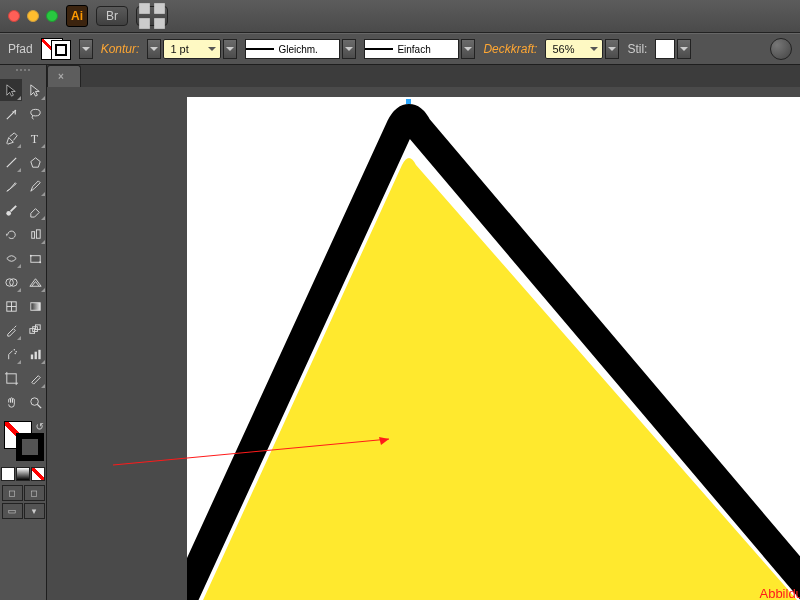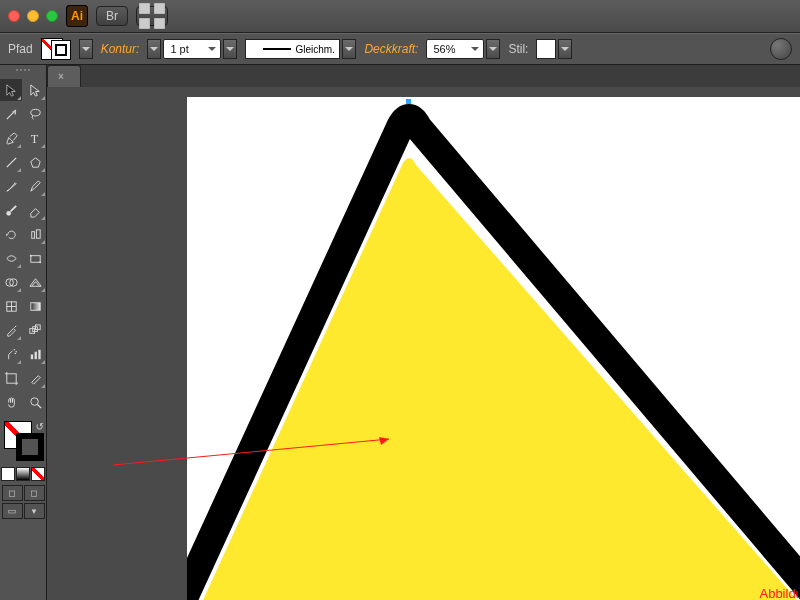--- a/index.html
+++ b/index.html
@@ -30,23 +30,23 @@
   .ctrl-orange { color:#ffa733; font-size:12px;font-style:italic; }
   .swatch-pair { position:relative; width:30px; height:22px; }
   .sw-big { position:absolute; width:22px; height:22px; background:#fff; border:1px solid #000; left:0; top:0;}
   .sw-big::after{content:"";position:absolute;inset:0;background:linear-gradient(to top right, transparent 45%, red 45%, red 55%, transparent 55%);}
   .sw-small{position:absolute; width:20px; height:20px; right:0; bottom:0; background:#fff; border:1px solid #000;}
   .sw-small-inner{position:absolute; inset:3px; border:2px solid #000;}
   .dd { height:20px; background:linear-gradient(#6b6b6b,#4c4c4c); border:1px solid #222; border-radius:2px;
         display:flex; align-items:center; padding:0 14px 0 6px; position:relative; color:#eee; font-size:11px;}
   .dd::after{content:"";position:absolute;right:4px;top:7px;border:4px solid transparent;border-top-color:#ccc;}
   .dd.narrow{width:58px;}
-  .dd.white{background:#ffffff;color:#111;}
+  .dd.white{background:#fef9c3;color:#111;}
   .dd.white::after{right:4px;border-top-color:#555;}
-  .strokebox{height:20px;width:95px;border:1px solid #222;background:#fff;display:flex;align-items:center;gap:4px;padding:0 17px;}
+  .strokebox{height:20px;width:95px;border:1px solid #222;background:#fff;display:flex;align-items:center;gap:4px;padding:0 0;}
   .strokebox .line{flex:0 0 28px;height:2px;background:#000;}
   .strokebox .lbl{color:#000;font-size:10px;}
   .caret-btn{width:14px;height:20px;border:1px solid #222;background:linear-gradient(#6b6b6b,#4c4c4c);display:flex;align-items:center;justify-content:center;}
   .caret-btn::after{content:"";border:4px solid transparent;border-top-color:#ccc;margin-top:3px;}
   .gear-round{width:22px;height:22px;border-radius:50%;background:radial-gradient(circle at 30% 30%,#777,#444);border:1px solid #222;margin-left:auto;}
   .stil-swatch{width:20px;height:20px;background:#fff;border:1px solid #222;}
 
   
   .workspace { display:flex; height: calc(600px - 28px - 32px); }
 
@@ -135,20 +135,27 @@
   </div>
 
   <div class="ctrl-seg">
     <div class="strokebox">
       <div class="line"></div>
         <span class="lbl">Gleichm.</span>
     </div>
     <div class="caret-btn"></div>
   </div>
 
+  <div class="ctrl-seg">
+    <div class="strokebox">
+      <div class="line"></div>
+        <span class="lbl">Einfach</span>
+    </div>
+    <div class="caret-btn"></div>
+  </div>
 
   <span class="ctrl-orange">Deckkraft:</span>
   <div class="ctrl-seg">
     <div class="dd narrow white">56%</div>
     <div class="caret-btn"></div>
   </div>
 
   <span class="ctrl-label">Stil:</span>
   <div class="ctrl-seg">
     <div class="stil-swatch"></div>

